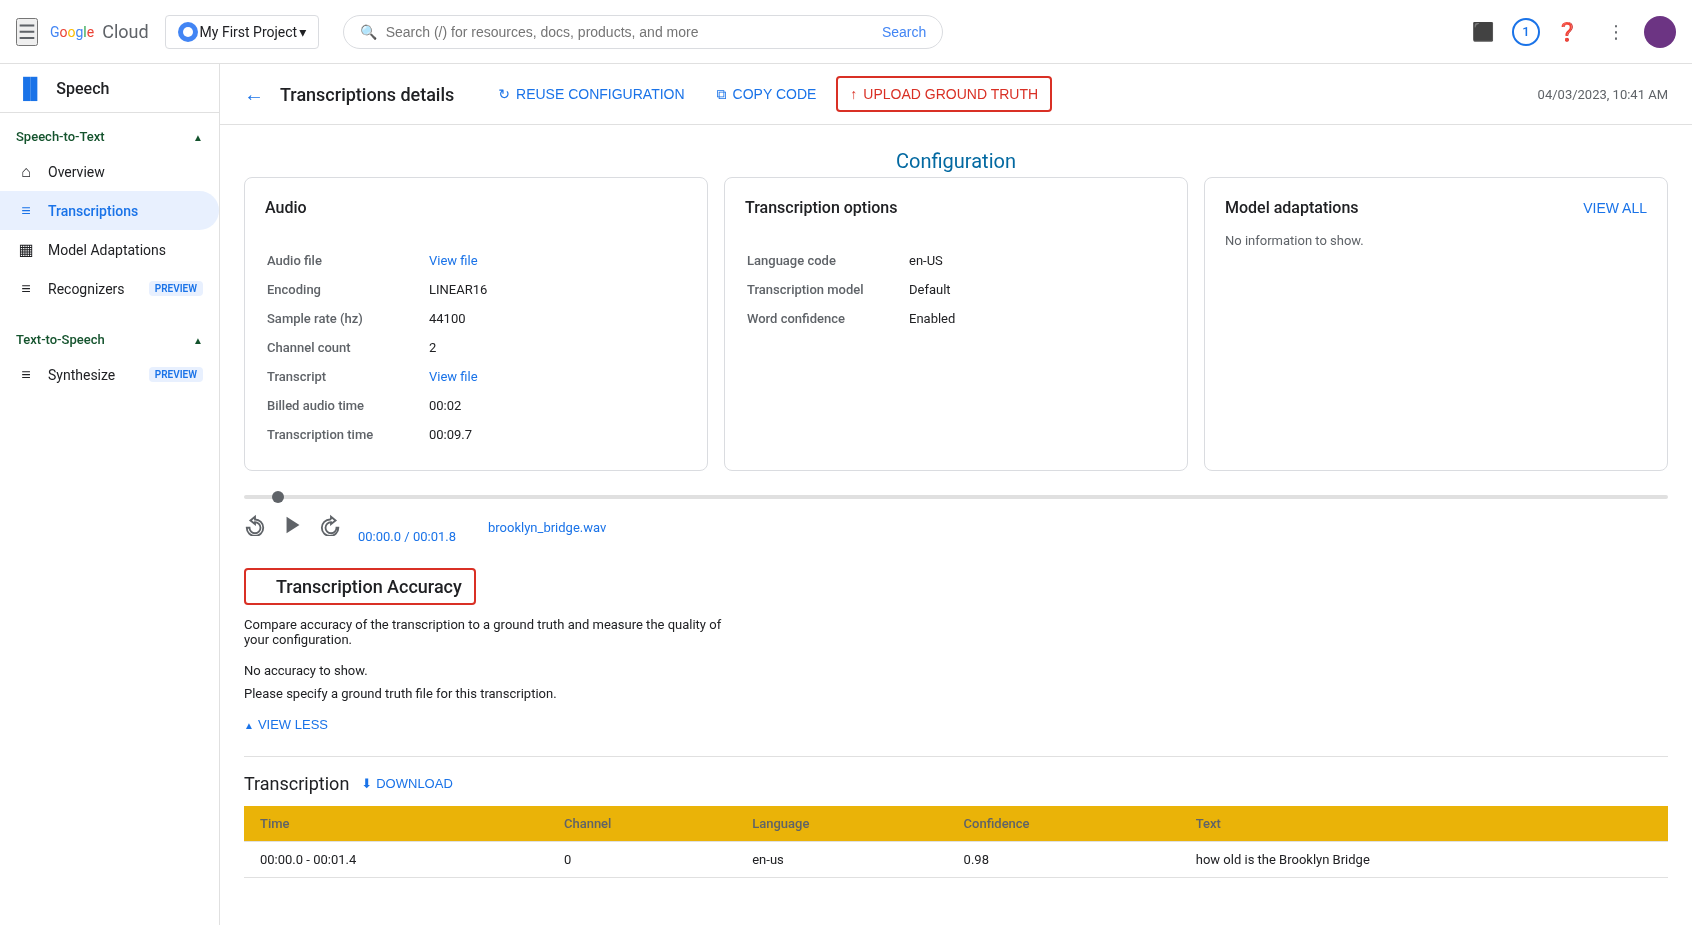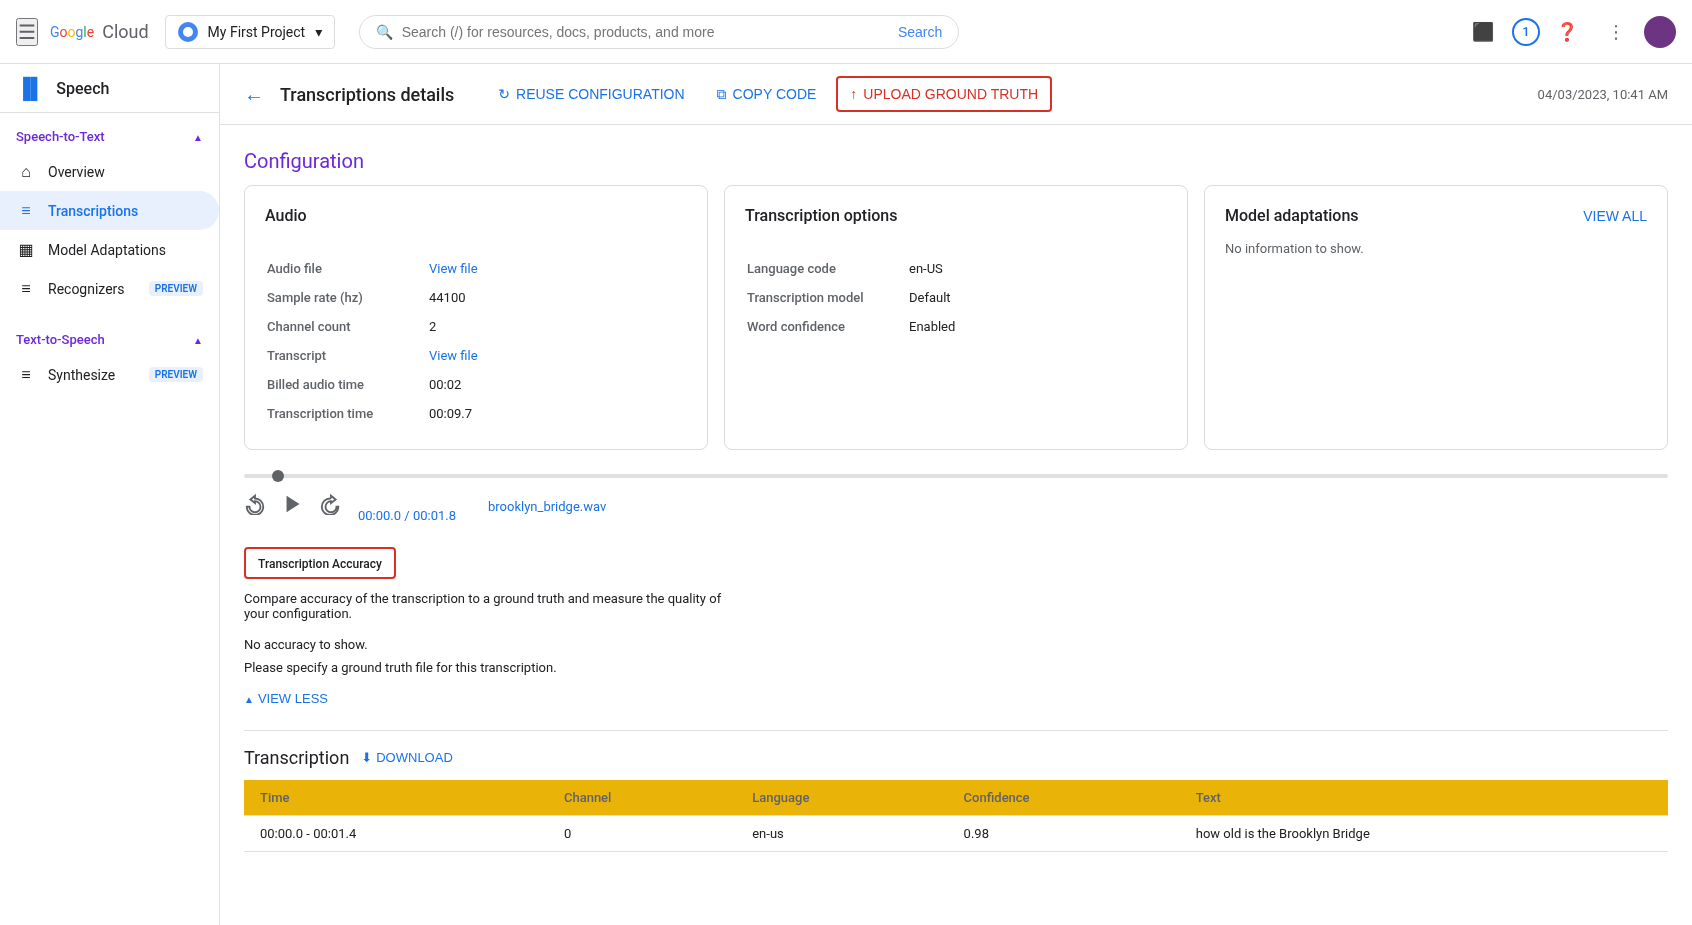--- a/index.html
+++ b/index.html
@@ -9,21 +9,21 @@
     .top-nav {
       display: flex; align-items: center; height: 64px;
       padding: 0 16px; border-bottom: 1px solid #e0e0e0;
       position: fixed; top: 0; left: 0; right: 0; background: #fff; z-index: 100;
     }
     .nav-hamburger { color: #5f6368; cursor: pointer; font-size: 20px; margin-right: 12px; }
     .google-cloud-logo { display: flex; align-items: center; gap: 8px; text-decoration: none; }
     .g-b { color: #4285F4; } .g-r { color: #EA4335; } .g-y { color: #FBBC04; } .g-g { color: #34A853; }
     .cloud-text { font-size: 18px; color: #5f6368; font-weight: 400; }
     .project-selector {
-      display: flex; align-items: center; gap: 10px;
+      display: flex; align-items: center; gap: 2px;
       border: 1px solid #dadce0; border-radius: 4px; padding: 6px 12px;
       margin-left: 16px; cursor: pointer; font-size: 14px; color: #202124;
     }
     .project-icon { width: 20px; height: 20px; background: #4285F4; border-radius: 50%; display: flex; align-items: center; justify-content: center; }
     .project-icon-inner { width: 10px; height: 10px; background: #fff; border-radius: 50%; }
     .search-bar {
       flex: 1; max-width: 600px; margin: 0 24px;
       display: flex; align-items: center;
       border: 1px solid #dadce0; border-radius: 24px; padding: 8px 16px; gap: 8px;
     }
@@ -40,21 +40,21 @@
 
     
     .sidebar {
       position: fixed; top: 64px; left: 0; bottom: 0;
       width: 220px; background: #fff; border-right: 1px solid #e0e0e0;
       overflow-y: auto; z-index: 50;
     }
     .sidebar-section { padding: 8px 0; }
     .sidebar-section-header {
       display: flex; align-items: center; justify-content: space-between;
-      padding: 8px 16px; font-size: 13px; font-weight: 500; color: #6d28d9; cursor: pointer;
+      padding: 8px 16px; font-size: 13px; font-weight: 500; color: #14532d; cursor: pointer;
     }
     .sidebar-app-header { display: flex; align-items: center; gap: 12px; padding: 12px 16px; border-bottom: 1px solid #e0e0e0; }
     .sidebar-app-icon { color: #1a73e8; font-size: 20px; }
     .sidebar-app-title { font-size: 16px; font-weight: 500; color: #202124; }
     .sidebar-item {
       display: flex; align-items: center; gap: 12px;
       padding: 10px 16px; cursor: pointer; color: #202124; font-size: 14px;
     }
     .sidebar-item.active { background: #e8f0fe; color: #1a73e8; font-weight: 500; border-radius: 0 24px 24px 0; }
     .sidebar-item-icon { font-size: 16px; width: 20px; text-align: center; }
@@ -87,21 +87,21 @@
       display: flex; align-items: center; gap: 6px;
       background: none; border: 2px solid #d93025; cursor: pointer;
       color: #d93025; font-size: 14px; font-weight: 500; padding: 8px 12px; border-radius: 4px;
     }
     .header-timestamp { margin-left: auto; font-size: 13px; color: #5f6368; }
 
     
     .content-area { padding: 24px; }
 
     
-    .section-title { font-size: 20px; font-weight: 400; color: #6d28d9; margin-bottom: 12px; }
+    .section-title { font-size: 20px; font-weight: 400; color: #0369a1; margin-bottom: 4px; text-align: center; }
     .cards-row { display: flex; gap: 16px; margin-bottom: 24px; }
     .card {
       border: 1px solid #dadce0; border-radius: 8px; padding: 20px;
       flex: 1;
     }
     .card-title { font-size: 16px; font-weight: 500; color: #202124; margin-bottom: 16px; display: flex; justify-content: space-between; align-items: center; }
     .card-view-all { color: #1a73e8; font-size: 14px; font-weight: 500; cursor: pointer; background: none; border: none; }
     .card-table { width: 100%; margin-top: 28px; }
     .card-table tr td { padding: 6px 0; font-size: 13px; vertical-align: top; }
     .card-table tr td:first-child { color: #5f6368; width: 160px; font-weight: 500; }
@@ -118,21 +118,21 @@
     .audio-time { color: #1a73e8; font-size: 13px; margin-top: 18px; }
     .audio-filename { color: #1a73e8; font-size: 13px; margin-left: 16px; }
 
     
     .accuracy-section { margin-bottom: 24px; }
     .accuracy-title-container {
       display: inline-block;
       border: 2px solid #d93025; padding: 6px 12px; border-radius: 4px;
       margin-bottom: 12px;
     }
-    .accuracy-title { font-size: 12px; font-weight: 500; color: #202124; }
+    .accuracy-title { font-size: 18px; font-weight: 500; color: #202124; margin-left: 18px; }
     .accuracy-desc { font-size: 13px; color: #202124; margin-bottom: 16px; max-width: 500px; }
     .accuracy-no-data { font-size: 13px; color: #202124; margin-bottom: 8px; }
     .accuracy-hint { font-size: 13px; color: #202124; margin-bottom: 16px; }
     .view-less-btn {
       display: flex; align-items: center; gap: 4px;
       background: none; border: none; cursor: pointer; color: #1a73e8; font-size: 13px; font-weight: 500;
     }
 
     
     .transcription-section { margin-bottom: 24px; }
@@ -263,20 +263,24 @@
 
         <div class="card">
           <div class="card-title">
             <span>Audio</span>
           </div>
           <table class="card-table">
             <tbody>
                 <tr>
               <td>Audio file</td>
               <td><a class="view-file-link">View file</a></td>
+            </tr>
+            <tr>
+              <td>Encoding</td>
+              <td>LINEAR16</td>
             </tr>
             <tr>
               <td>Sample rate (hz)</td>
               <td>44100</td>
             </tr>
             <tr>
               <td>Channel count</td>
               <td>2</td>
             </tr>
             <tr>

